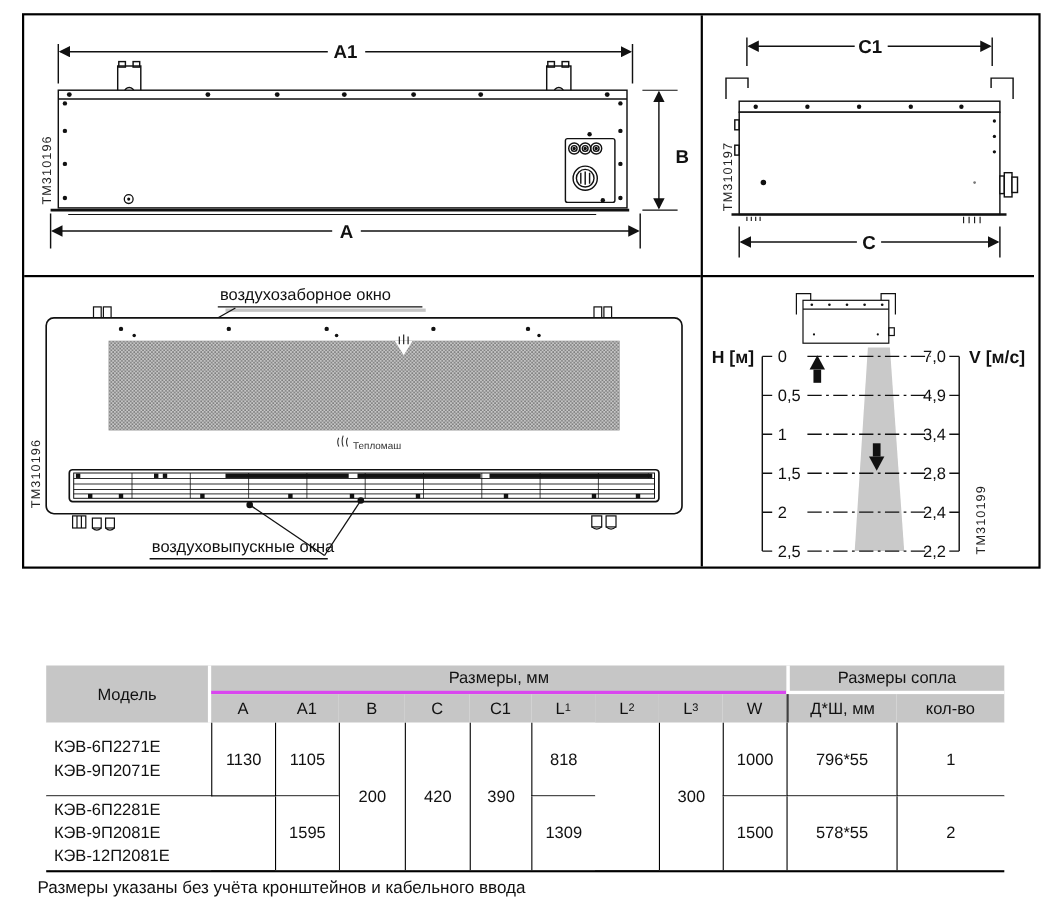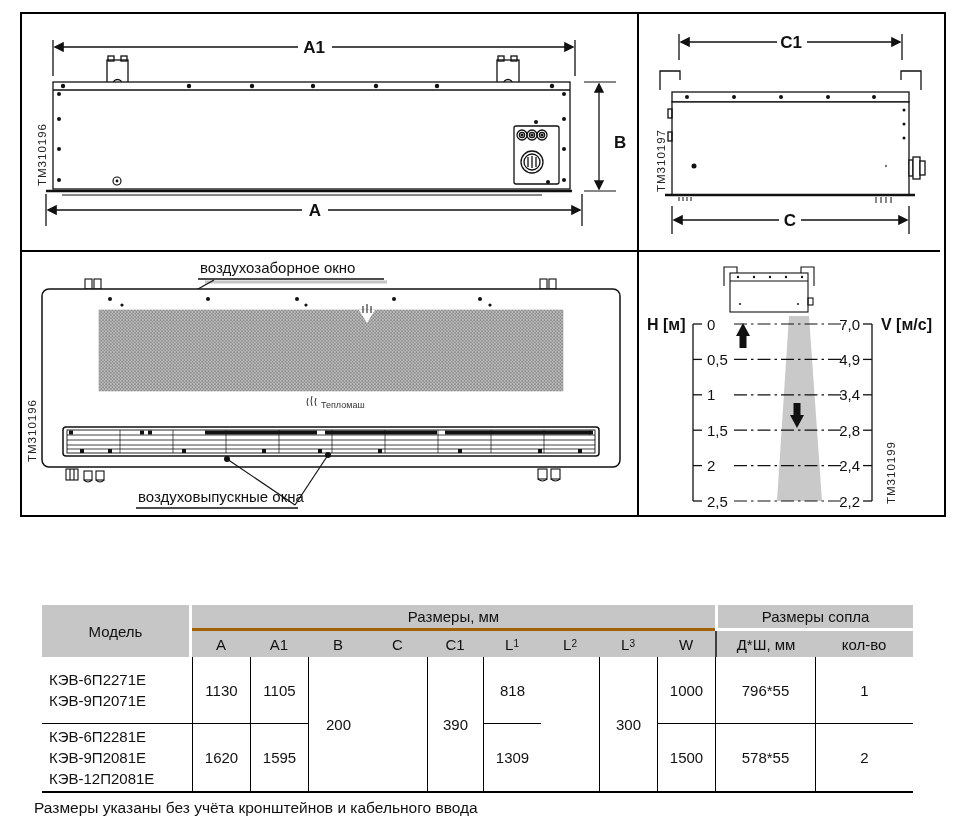--- a/index.html
+++ b/index.html
@@ -16,21 +16,21 @@
   .caption{font-size:15px;fill:#111;}
   .ticklbl{font-size:15px;fill:#111;}
   .axislbl{font-size:16px;font-weight:bold;fill:#111;}
   
   .tbl{position:absolute;left:42px;top:605px;display:grid;
        grid-template-columns:150px 58px 58px 60px 59px 56px 58px 58px 58px 58px 100px 98px;
        grid-template-rows:26px 26px 67px 67px;
        border-bottom:2.5px solid #000;font-size:15px;}
   .hc{background:#c6c6c6;display:flex;align-items:center;justify-content:center;}
   .h-model{grid-area:1/1/3/2;border-right:3px solid #fff;}
-  .h-dims{grid-area:1/2/2/11;border-bottom:3px solid #a16207;}
+  .h-dims{grid-area:1/2/2/11;border-bottom:3px solid #d946ef;}
   .h-noz{grid-area:1/11/2/13;border-left:3px solid #fff;border-bottom:3px solid #fff;}
   .h2{grid-row:2;}
   .h-dsh{border-left:2px solid #404040;}
   .bc{background:#fff;display:flex;align-items:center;justify-content:center;text-align:center;}
   .vline{border-left:1.5px solid #000;}
   .rsep{border-bottom:1.5px solid #000;}
   .b-model{justify-content:flex-start;padding-left:7px;text-align:left;line-height:21px;}
   sub.lsub{font-size:10px;line-height:0;}
   .note{position:absolute;left:34px;top:799px;font-size:15.5px;color:#111;}
 </style>
@@ -462,35 +462,35 @@
 
     <div class="bc b-model rsep" style="grid-area:3/1">
       <div>
           <div>КЭВ-6П2271Е</div>
           <div>КЭВ-9П2071Е</div>
         </div>
     </div>
     <div class="bc vline rsep" style="grid-area:3/2">1130</div>
     <div class="bc vline rsep" style="grid-area:3/3">1105</div>
     <div class="bc vline" style="grid-area:3/4/5/5">200</div>
+    <div class="bc vline" style="grid-area:3/5/5/6">420</div>
     <div class="bc vline" style="grid-area:3/6/5/7">390</div>
     <div class="bc vline rsep" style="grid-area:3/7">818</div>
     <div class="bc vline" style="grid-area:3/9/5/10">300</div>
     <div class="bc vline rsep" style="grid-area:3/10">1000</div>
     <div class="bc vline rsep" style="grid-area:3/11">796*55</div>
     <div class="bc vline rsep" style="grid-area:3/12">1</div>
 
     <div class="bc b-model" style="grid-area:4/1">
       <div>
           <div>КЭВ-6П2281Е</div>
           <div>КЭВ-9П2081Е</div>
           <div>КЭВ-12П2081Е</div>
         </div>
     </div>
-    <div class="bc vline" style="grid-area:4/2">1620</div>
     <div class="bc vline" style="grid-area:4/3">1595</div>
     <div class="bc vline" style="grid-area:4/7">1309</div>
     <div class="bc vline" style="grid-area:4/10">1500</div>
     <div class="bc vline" style="grid-area:4/11">578*55</div>
     <div class="bc vline" style="grid-area:4/12">2</div>
   </div>
 
   <div class="note">Размеры указаны без учёта кронштейнов и кабельного ввода</div>
 </div>
 

